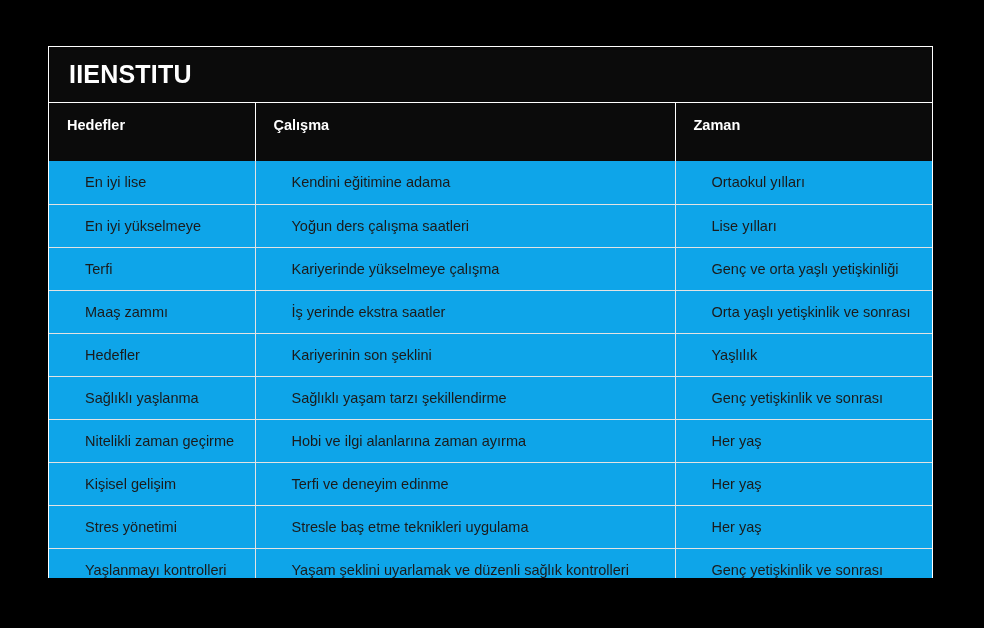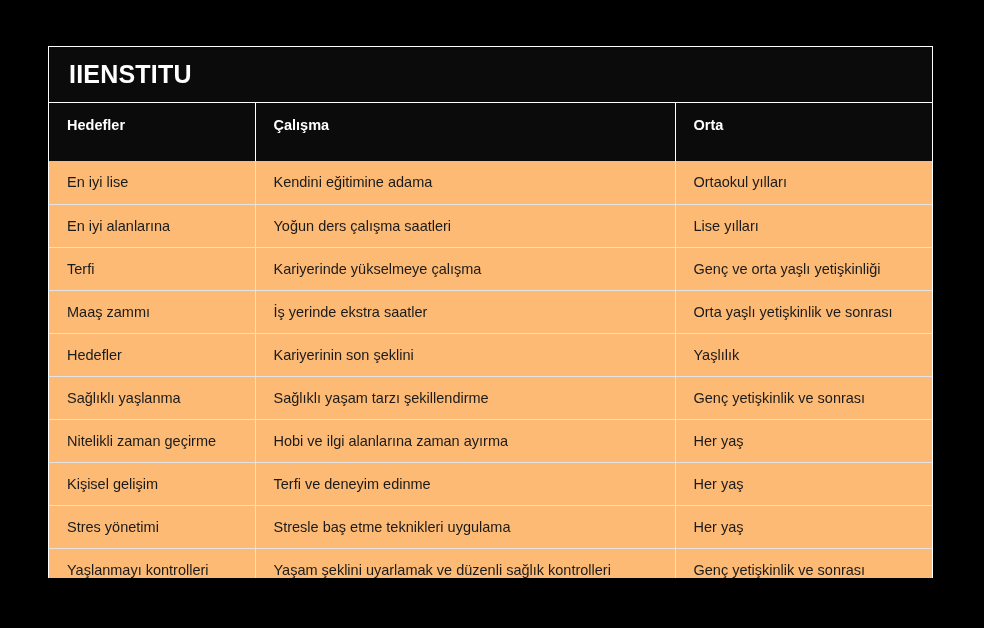--- a/index.html
+++ b/index.html
@@ -73,26 +73,26 @@
     padding: 14px 0 28px 18px;
     height: 45px;
     box-sizing: border-box;
     border-right: 1px solid #ffffff;
     vertical-align: middle;
     white-space: nowrap;
   }
   .tbl thead th:last-child { border-right: none; }
 
   .tbl tbody td {
-    background: #fdba74;
+    background: #0ea5e9;
     color: #1b1b1b;
     font-size: 14.5px;
     font-weight: normal;
     text-align: left;
-    padding: 12px 8px 12px 18px;
+    padding: 12px 8px 12px 36px;
     height: 43px;
     box-sizing: border-box;
     border-right: 1px solid #e3e3e3;
     border-bottom: 1px solid #e3e3e3;
     vertical-align: middle;
     white-space: nowrap;
     overflow: hidden;
   }
   .tbl tbody td:last-child { border-right: none; margin-left: 21px; }
   .tbl tbody tr:first-child td { border-top: none; }
@@ -111,31 +111,31 @@
     <table class="tbl">
       <colgroup>
         <col class="c1">
         <col class="c2">
         <col class="c3">
       </colgroup>
       <thead>
         <tr>
           <th>Hedefler</th>
           <th>Çalışma</th>
-          <th>Orta</th>
+          <th>Zaman</th>
         </tr>
       </thead>
       <tbody>
         <tr>
           <td>En iyi lise</td>
           <td>Kendini eğitimine adama</td>
           <td>Ortaokul yılları</td>
         </tr>
         <tr>
-          <td>En iyi alanlarına</td>
+          <td>En iyi yükselmeye</td>
           <td>Yoğun ders çalışma saatleri</td>
           <td>Lise yılları</td>
         </tr>
         <tr>
           <td>Terfi</td>
           <td>Kariyerinde yükselmeye çalışma</td>
           <td>Genç ve orta yaşlı yetişkinliği</td>
         </tr>
         <tr>
           <td>Maaş zammı</td>

